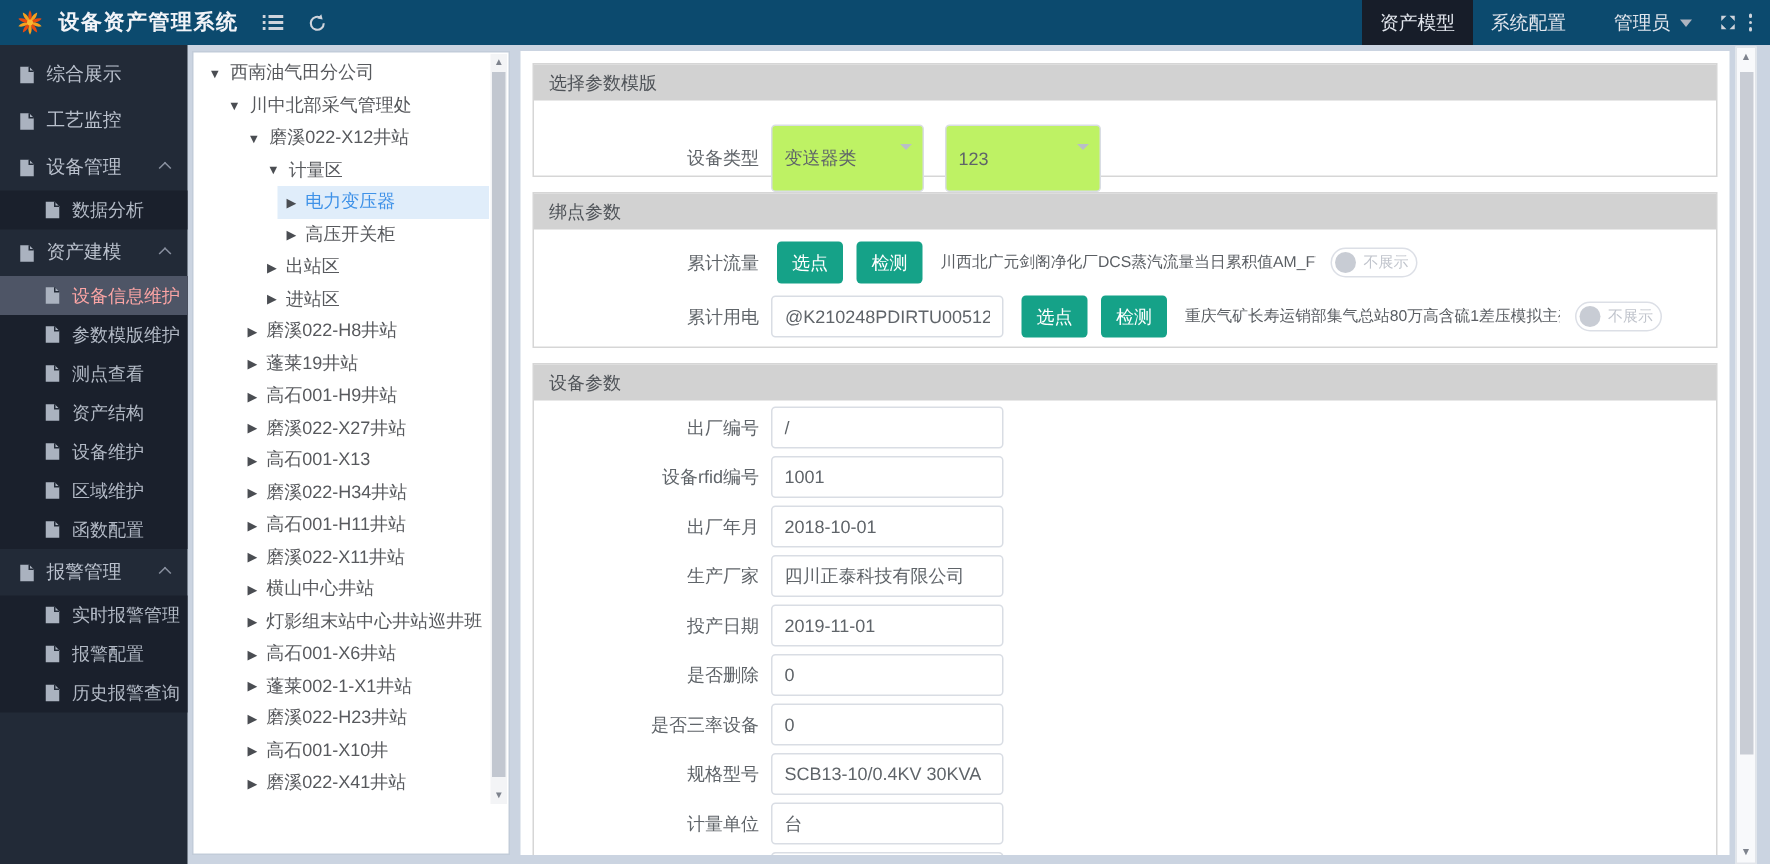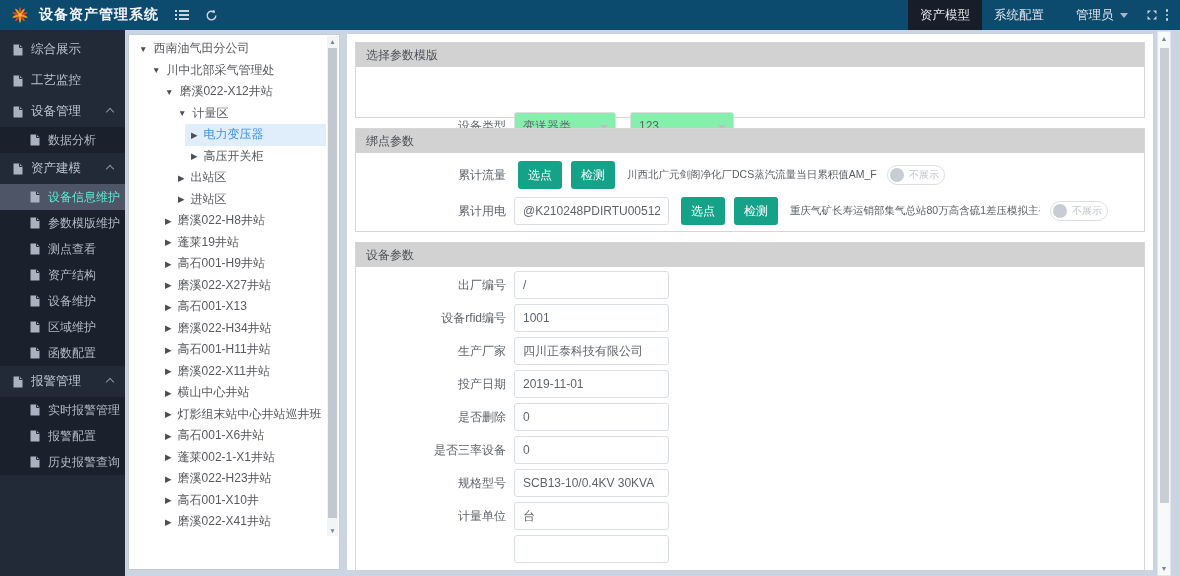--- a/index.html
+++ b/index.html
@@ -24,21 +24,21 @@
   .vdots i { width:2.5px; height:2.5px; border-radius:50%; background:#cfd4dc; }
   
   .sidebar { position:absolute; left:0; top:30px; width:125px; height:546px; background:#222a37; padding-top:4px; }
   .s-item, .s-group { height:31px; display:flex; align-items:center; padding-left:13px; gap:8px;
     font-size:12.5px; color:#bac1cd; position:relative; cursor:pointer; white-space:nowrap; }
   .s-group .chev { position:absolute; right:12px; top:13px; width:6px; height:6px;
     border-left:1.5px solid #8a91a0; border-top:1.5px solid #8a91a0; transform:rotate(45deg); }
   .submenu { background:#1a202c; }
   .s-sub { height:26px; display:flex; align-items:center; padding-left:30px; gap:8px;
     font-size:12px; color:#b3bac6; cursor:pointer; white-space:nowrap; }
-  .s-sub.active { background:#4e5566; color:#5eead4; }
+  .s-sub.active { background:#4e5566; color:#fca5a5; }
   .s-ic { flex:0 0 auto; display:flex; }
   
   .tree-card { position:absolute; left:128px; top:34px; width:212px; height:536px;
     background:#fff; border:1px solid #c2ccd9; }
   .tree { position:absolute; left:0; top:3px; right:13px; overflow:hidden; }
   .t-row { height:21.5px; display:flex; align-items:center; position:relative;
     font-size:12px; color:#57595d; cursor:pointer; white-space:nowrap; }
   .t-arrow { position:relative; font-size:8.5px; color:#4a4d52; margin-right:6px; line-height:1; }
   .t-label { position:relative; }
   .sel-bg { position:absolute; top:0; bottom:0; right:0; background:#e0edfa; }
@@ -55,24 +55,24 @@
   
   .panel { position:absolute; left:347px; top:34px; width:806px; height:536px; background:#fff; overflow:hidden; }
   .section { position:absolute; left:8px; width:790px; border:1px solid #d6d6d6; background:#fff; }
   #sec-template { top:8px; height:76px; }
   #sec-binding { top:94px; height:104px; }
   #sec-device { top:208px; height:332px; }
   .sec-h { height:24px; background:#d2d2d2; display:flex; align-items:center; padding-left:10px;
     font-size:12px; color:#4f5358; }
   .frow { display:flex; align-items:center; }
   .flabel { width:150px; text-align:right; font-size:12px; color:#5f6469; flex:0 0 auto; white-space:nowrap; }
-  #sec-template .sec-b { padding-top:4px;margin-top:41px; }
-  .select { margin-left:8px; width:102px; height:28px; border:1px solid #d9dde4; border-radius:3px;
+  #sec-template .sec-b { padding-top:16px; }
+  .select { margin-left:8px; width:102px; height:45px; border:1px solid #d9dde4; border-radius:3px;
     display:flex; align-items:center; padding:0 20px 0 8px; font-size:12px; color:#5f6469;
-    position:relative; background:#86efac; cursor:pointer; }
+    position:relative; background:#bef264; cursor:pointer; }
   .select.second { margin-left:14px; width:104px; }
   .select .caret2 { position:absolute; right:7px; top:12px; width:0; height:0;
     border-left:4px solid transparent; border-right:4px solid transparent; border-top:4.5px solid #b9bec7; }
   #sec-binding .sec-b { padding-top:8px; }
   #sec-binding .frow { margin-bottom:8px; }
   .txt-input { margin-left:8px; width:155px; height:28px; border:1px solid #d9dde4; border-radius:3px;
     font-size:12px; color:#5f6469; padding:0 8px; font-family:inherit; background:#fff; }
   .btn { margin-left:12px; width:44px; height:28px; background:#15a288; color:#fff; font-size:12px;
     border:none; border-radius:3px; cursor:pointer; font-family:inherit; flex:0 0 auto; }
   .btn + .btn { margin-left:9px; }
@@ -450,20 +450,24 @@
     <div class="sec-b" id="device-body">
         <div class="frow">
           <span class="flabel">出厂编号</span>
           <input class="txt-input" type="text" value="/" style="">
         </div>
         <div class="frow">
           <span class="flabel">设备rfid编号</span>
           <input class="txt-input" type="text" value="1001" style="">
         </div>
         <div class="frow">
+          <span class="flabel">出厂年月</span>
+          <input class="txt-input" type="text" value="2018-10-01" style="">
+        </div>
+        <div class="frow">
           <span class="flabel">生产厂家</span>
           <input class="txt-input" type="text" value="四川正泰科技有限公司" style="">
         </div>
         <div class="frow">
           <span class="flabel">投产日期</span>
           <input class="txt-input" type="text" value="2019-11-01" style="">
         </div>
         <div class="frow">
           <span class="flabel">是否删除</span>
           <input class="txt-input" type="text" value="0" style="">

